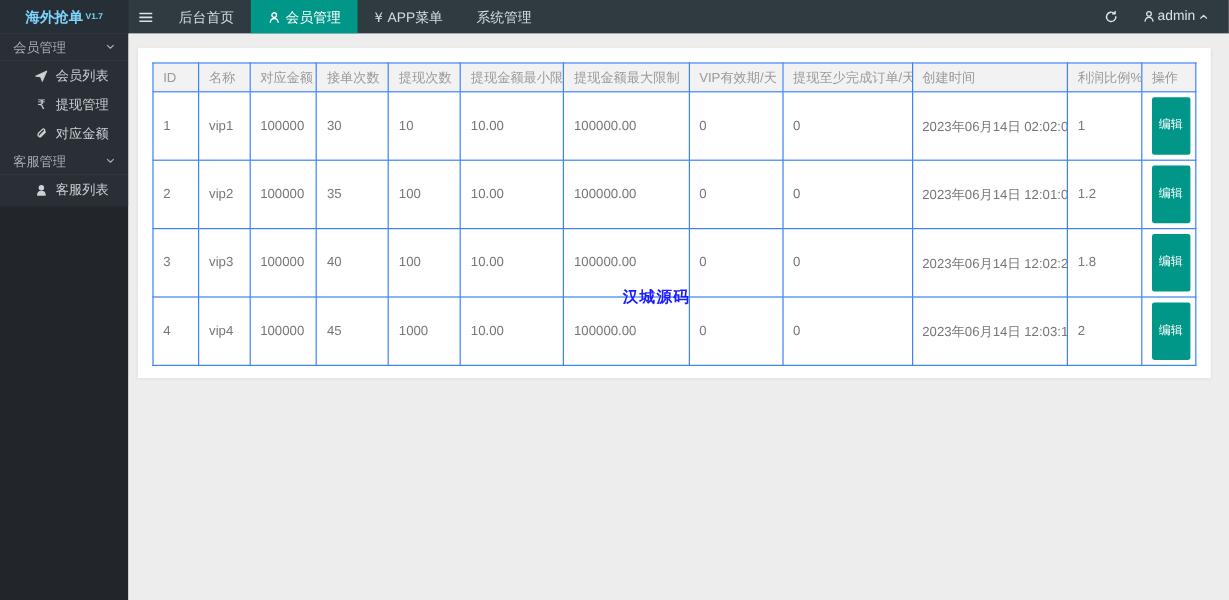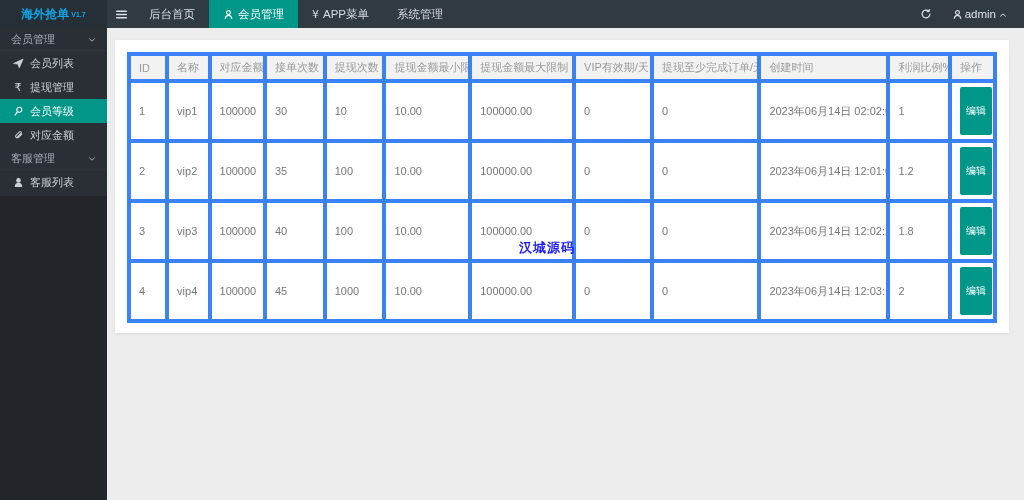--- a/index.html
+++ b/index.html
@@ -10,21 +10,21 @@
     position: relative;
     overflow: hidden;
     font-size: 12px;
   }
   
   .topbar {
     position: absolute; top: 0; left: 0; right: 0; height: 28px;
     background: #303a41; display: flex; align-items: stretch; color: #dbe1e5;
   }
   .logo {
-    width: 107px; background: #262f35; color: #0ea5e9;
+    width: 107px; background: #262f35; color: #7dd3fc;
     display: flex; align-items: center; justify-content: center;
     font-size: 12px; font-weight: bold; flex: none;
   }
   .logo sup { font-size: 7px; font-weight: bold; margin-left: 2px; line-height: 1; }
   .hamburger {
     width: 28px; display: flex; align-items: center; justify-content: center; cursor: pointer;
   }
   .nav { display: flex; align-items: stretch; }
   .nav-item {
     display: flex; align-items: center; gap: 4px;
@@ -46,34 +46,34 @@
     background: #22262b;
   }
   .menu { background: #2a2e35; padding-bottom: 2px; }
   .section-header {
     height: 23px; display: flex; align-items: center; justify-content: space-between;
     padding: 0 10px 0 11px; font-size: 11px; color: #a6adb5; cursor: pointer;
     border-bottom: 1px solid rgba(255,255,255,0.04);
   }
   .side-item {
     height: 24px; display: flex; align-items: center; gap: 6px;
-    padding-left: 12px; font-size: 11px; color: #ccd1d6; cursor: pointer; white-space: nowrap;
+    padding-left: 12px; font-size: 11px; color: #ccd1d6; cursor: pointer; white-space: nowrap; justify-content: center;
   }
   .side-item.active { background: #009688; color: #ffffff; }
   .side-item .ico { display: inline-flex; align-items: center; width: 12px; justify-content: center; }
   
   .main { position: absolute; left: 107px; top: 28px; right: 0; bottom: 0; background: #ededed; }
   .card {
     position: absolute; left: 8px; top: 12px; right: 15px;
     background: #ffffff; padding: 12px 12px 10px 12px;
     box-shadow: 0 1px 3px rgba(0,0,0,0.08);
   }
   table { width: 100%; border-collapse: collapse; table-layout: fixed; }
   th, td {
-    border: 4px solid #3b82f6; padding: 4px 8px; height: 23px;
+    border: 1px solid #3b82f6; padding: 4px 8px; height: 23px;
     text-align: left; font-weight: normal; font-size: 11px;
     overflow: hidden; white-space: nowrap;
   }
   th { background: #f2f2f2; color: #9a9a9a; }
   td { color: #777777; background: #ffffff; }
   .btn-edit {
     display: inline-block; background: #009688; color: #ffffff;
     font-size: 10px; line-height: 1; padding: 19px 6px; border-radius: 2px;
     cursor: pointer; border: none;
   }
@@ -152,29 +152,20 @@
             <path d="M1 5.8 11 1.2 6.8 10.8 5.4 6.9Z" fill="currentColor" stroke-width=".8"></path>
           </svg>
         </span>
         <span>会员列表</span>
       </div>
       <div class="side-item">
         <span class="ico">
           <span class="yen-glyph">₹</span>
         </span>
         <span>提现管理</span>
-      </div>
-      <div class="side-item active">
-        <span class="ico">
-          <svg class="icon-svg" width="11" height="11" viewBox="0 0 12 12" fill="none" stroke="currentColor" stroke-width="1.2" stroke-linecap="round" stroke-linejoin="round">
-            <circle cx="6.9" cy="4.1" r="2.7"></circle>
-            <path d="M5 6.2 2.2 10"></path>
-          </svg>
-        </span>
-        <span>会员等级</span>
       </div>
       <div class="side-item">
         <span class="ico">
           <svg class="icon-svg" width="11" height="11" viewBox="0 0 12 12" fill="none" stroke="currentColor" stroke-width="1.2" stroke-linecap="round" stroke-linejoin="round">
             <path d="M9.6 4.4 5.7 8.3a1.8 1.8 0 0 1-2.5-2.5L7 2a1.2 1.2 0 0 1 1.7 1.7L4.9 7.5"></path>
           </svg>
         </span>
         <span>对应金额</span>
       </div>
       <div class="section-header">

